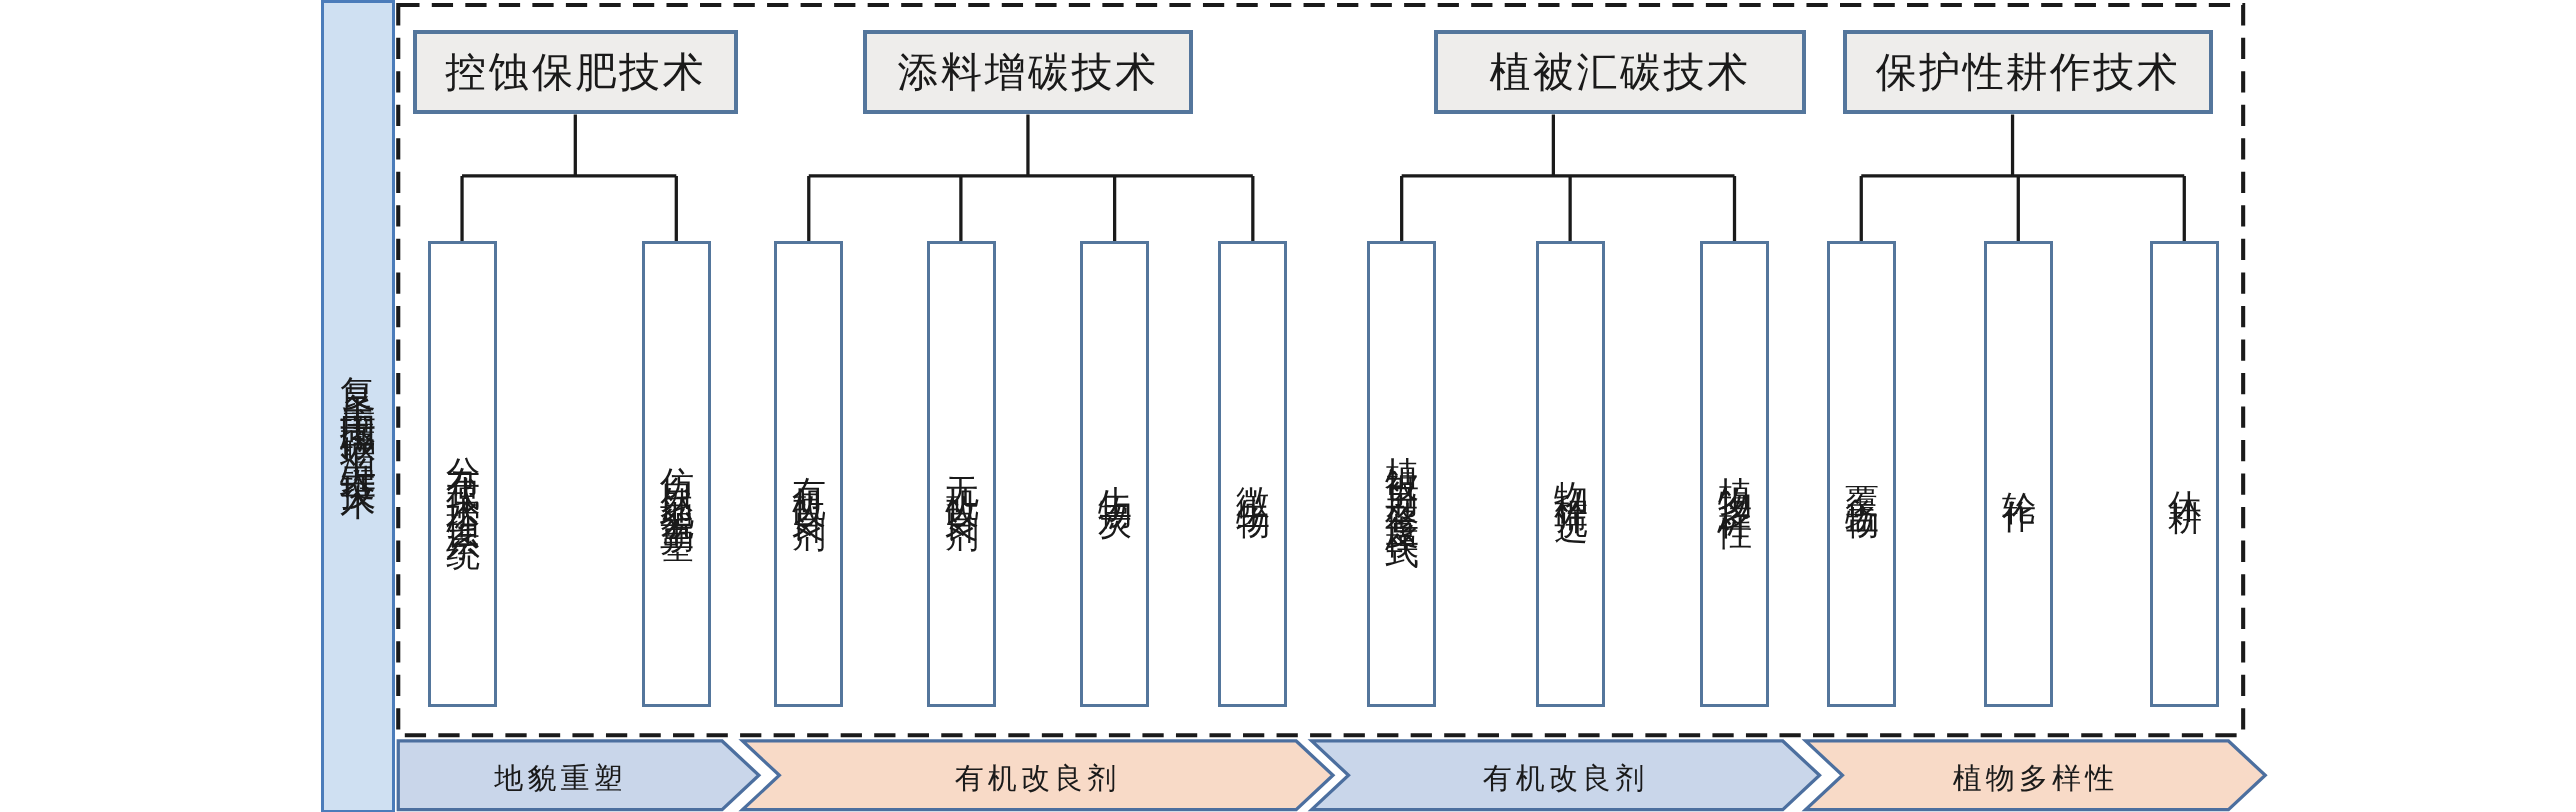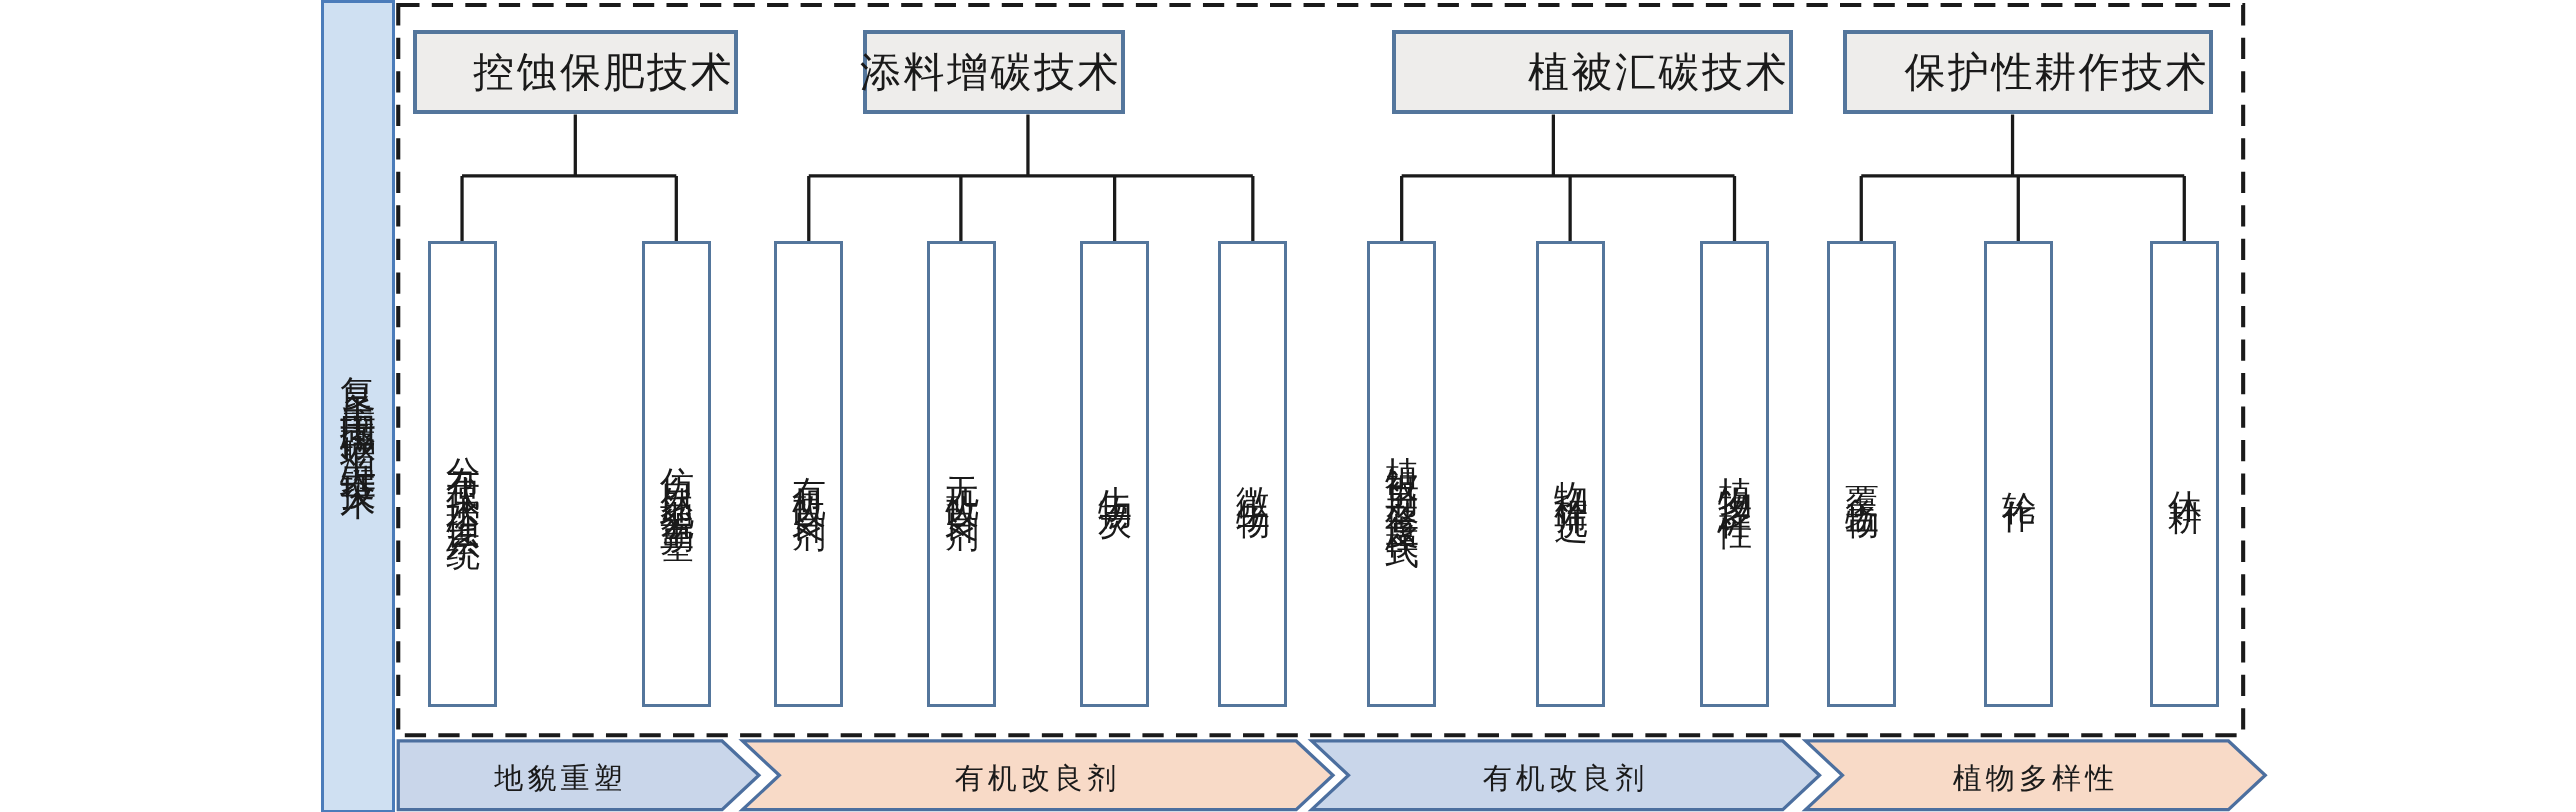--- a/index.html
+++ b/index.html
@@ -21,21 +21,21 @@
   svg.overlay { position:absolute; left:0; top:0; display:block; }
   .frame { fill:none; stroke:var(--line); stroke-width:5; stroke-dasharray:26 15; }
   .conn  { fill:none; stroke:var(--line); stroke-width:4; }
   .phase-poly { stroke:var(--phase_border); stroke-width:4; stroke-linejoin:miter; }
   .phase-poly.pb { fill:var(--phase_blue_fill); }
   .phase-poly.po { fill:var(--phase_orange_fill); }
   
   .hdr {
     position:absolute; top:30px; height:84px;
     background:var(--header_fill); border:4.1px solid var(--box_border);
-    box-sizing:border-box; display:flex; align-items:center; justify-content:flex-end;
+    box-sizing:border-box; display:flex; align-items:center; justify-content:center;
     font-size:41px; letter-spacing:2.5px; white-space:nowrap;
   }
   
   .child {
     position:absolute; top:241px; width:69px; height:466px;
     background:#ffffff; border:3.3px solid var(--box_border);
     box-sizing:border-box; display:flex; align-items:center; justify-content:center;
   }
   .child .vtext {
     writing-mode:vertical-rl; text-orientation:upright;
@@ -67,24 +67,24 @@
     <polygon class="phase-poly po" points="2208,906 2725,906 2770,948 2725,990 2208,990 2253,948"></polygon>
   </svg>
 
   <div class="sidebar">
     <span class="vtext">复垦土壤固碳增汇关键技术</span>
   </div>
 
   <div class="hdr" style="left:413px;  width:325px;">
     <span>控蚀保肥技术</span>
   </div>
-  <div class="hdr" style="left:863px; width:262px;">
+  <div class="hdr" style="left:863px; width:330px;">
     <span>添料增碳技术</span>
   </div>
-  <div class="hdr" style="left:1392px; width:401px;">
+  <div class="hdr" style="left:1434px; width:372px;">
     <span>植被汇碳技术</span>
   </div>
   <div class="hdr" style="left:1843px; width:370px;">
     <span>保护性耕作技术</span>
   </div>
 
   <div class="child" style="left:428px;">
     <span class="vtext">分布式保水控蚀系统</span>
   </div>
   <div class="child" style="left:642px;">

